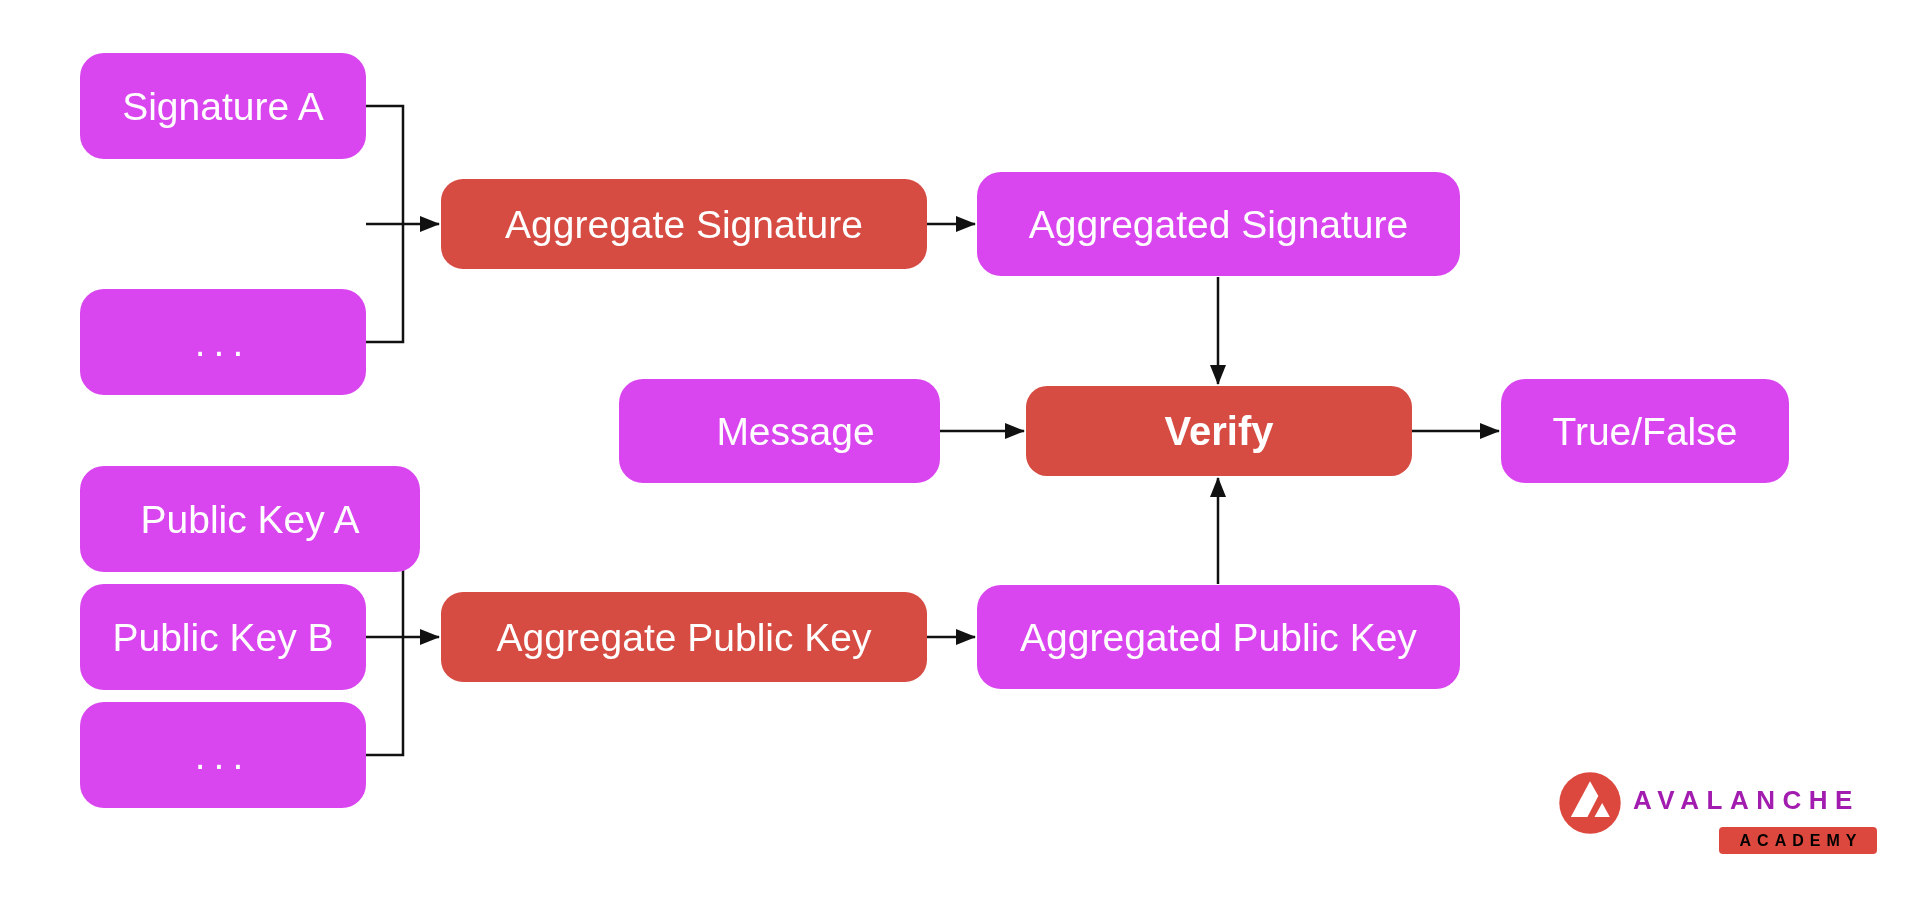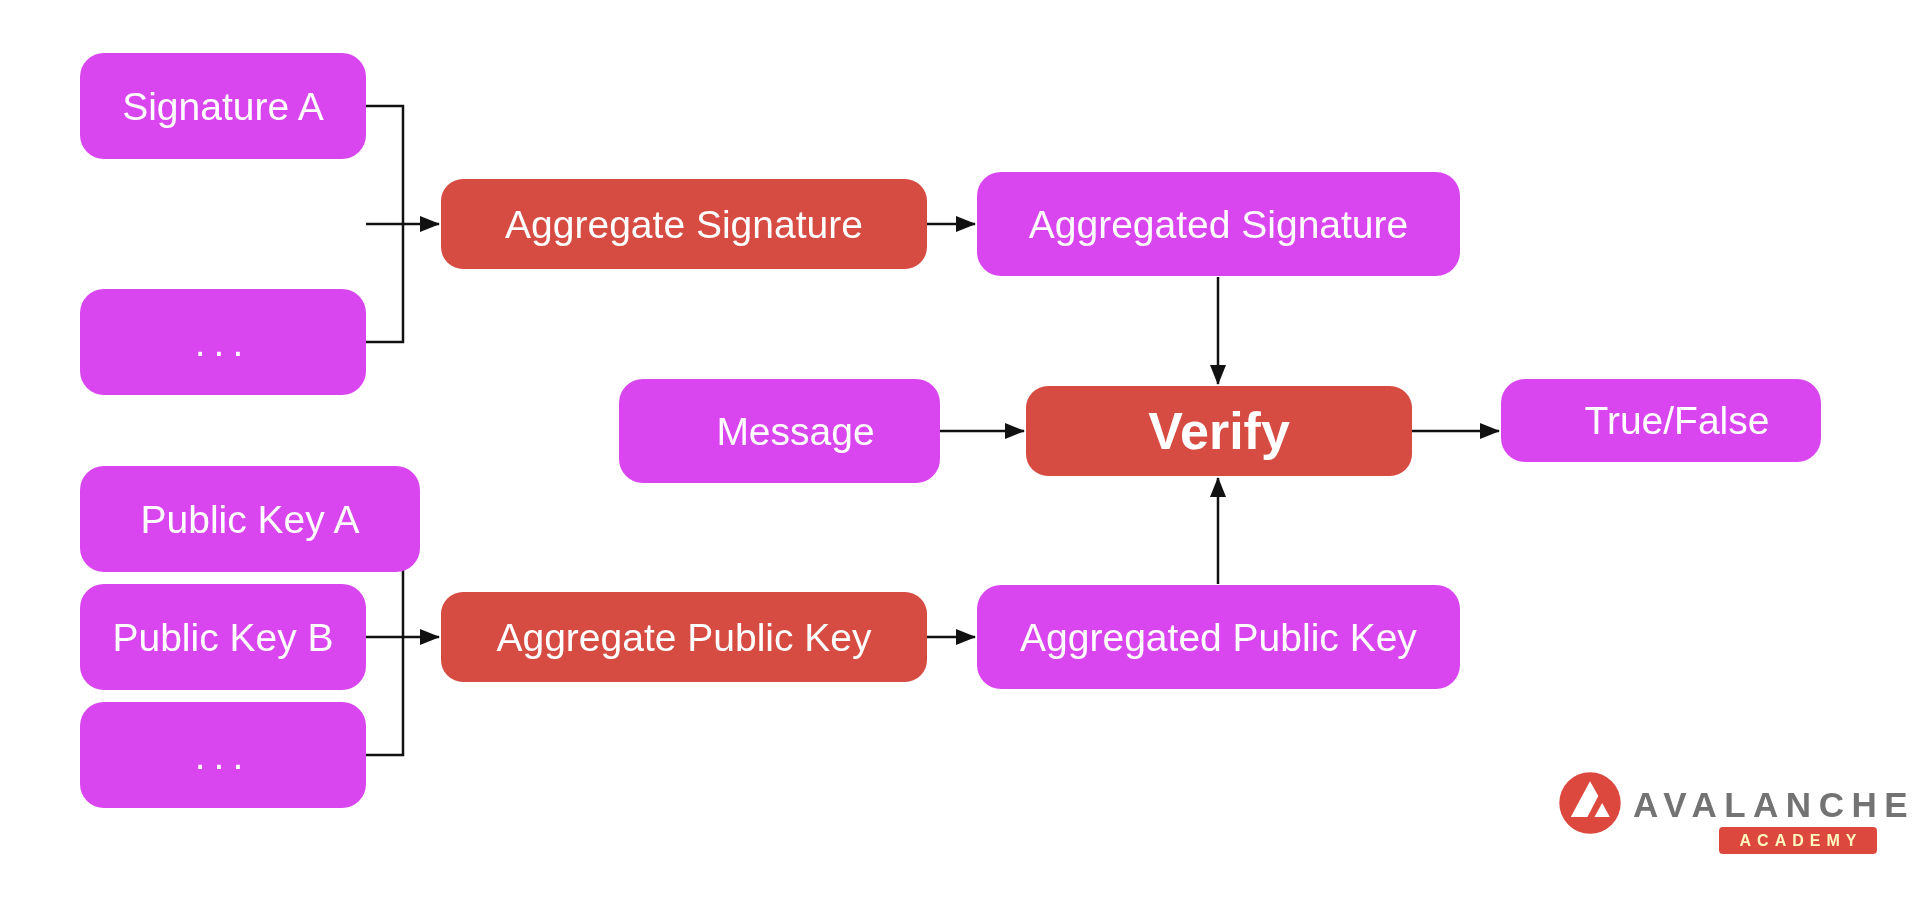--- a/index.html
+++ b/index.html
@@ -21,70 +21,70 @@
     display: flex;
     align-items: center;
     justify-content: center;
     color: #ffffff;
     font-size: 39px;
     line-height: 1;
     white-space: nowrap;
   }
   .blue { background: #d946ef; border-radius: 24px; }
   .red  { background: #d64b42; border-radius: 22px; }
-  .bold { font-weight: bold; font-size: 52px; }
+  .bold { font-weight: bold; font-size: 40px; border-radius: 21px; }
   .dots { letter-spacing: 8px; }
 
   
   .n-sig-a    { left: 80px;  top: 53px;  width: 286px; height: 106px; }
   .n-sig-b    { left: 80px;  top: 171px; width: 286px; height: 106px; }
   .n-sig-more { left: 80px;  top: 289px; width: 286px; height: 106px; }
   .n-pk-a     { left: 80px;  top: 466px; width: 340px; height: 106px; }
   .n-pk-b     { left: 80px;  top: 584px; width: 286px; height: 106px; }
   .n-pk-more  { left: 80px;  top: 702px; width: 286px; height: 106px; }
 
   
   .n-agg-sig  { left: 441px;  top: 179px; width: 486px; height: 90px; }
   .n-agg-pk   { left: 441px;  top: 592px; width: 486px; height: 90px; }
   .n-verify   { left: 1026px; top: 386px; width: 386px; height: 90px; }
 
   
   .n-aggd-sig { left: 977px;  top: 172px; width: 483px; height: 104px; }
   .n-aggd-pk  { left: 977px;  top: 585px; width: 483px; height: 104px; }
   .n-msg      { left: 619px;  top: 379px; width: 289px; height: 104px; padding-left: 32px; }
-  .n-tf       { left: 1501px; top: 379px; width: 288px; height: 83px; padding-left: 32px; }
+  .n-tf       { left: 1501px; top: 379px; width: 288px; height: 104px; }
 
   
   .logo-mark {
     position: absolute;
     left: 1558px; top: 771px;
     width: 64px; height: 64px;
   }
   .logo-word {
     position: absolute;
     left: 1633px; top: 787px;
-    font-size: 35px;
+    font-size: 26px;
     font-weight: 600;
     letter-spacing: 7.5px;
-    color: #737373;
+    color: #a21caf;
     line-height: 1;
     white-space: nowrap;
   }
   .logo-badge {
     position: absolute;
     left: 1719px; top: 827px;
     width: 158px; height: 27px;
     background: #dd483e;
     border-radius: 4px;
     display: flex;
     align-items: center;
     justify-content: center;
   }
   .logo-badge span {
-    color: #fef9c3;
+    color: #000000;
     font-size: 16px;
     font-weight: bold;
     letter-spacing: 6px;
     padding-left: 6px; 
     line-height: 1;
     white-space: nowrap;
   }
 </style>
 </head>
 <body>

